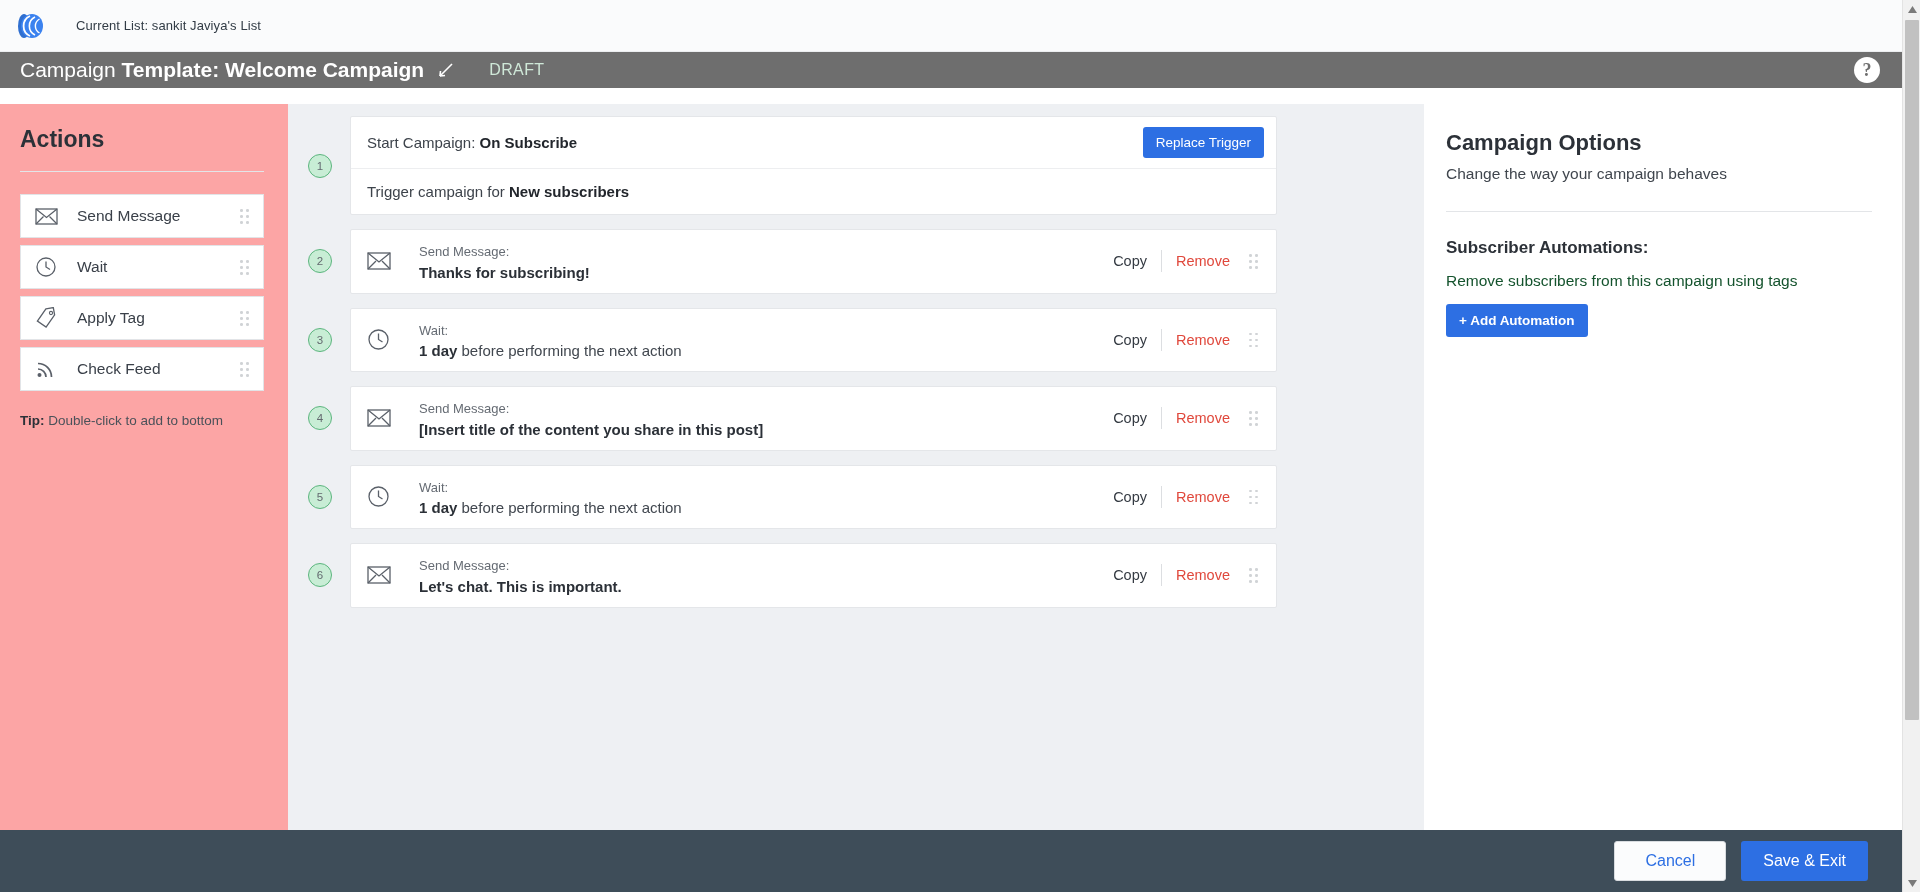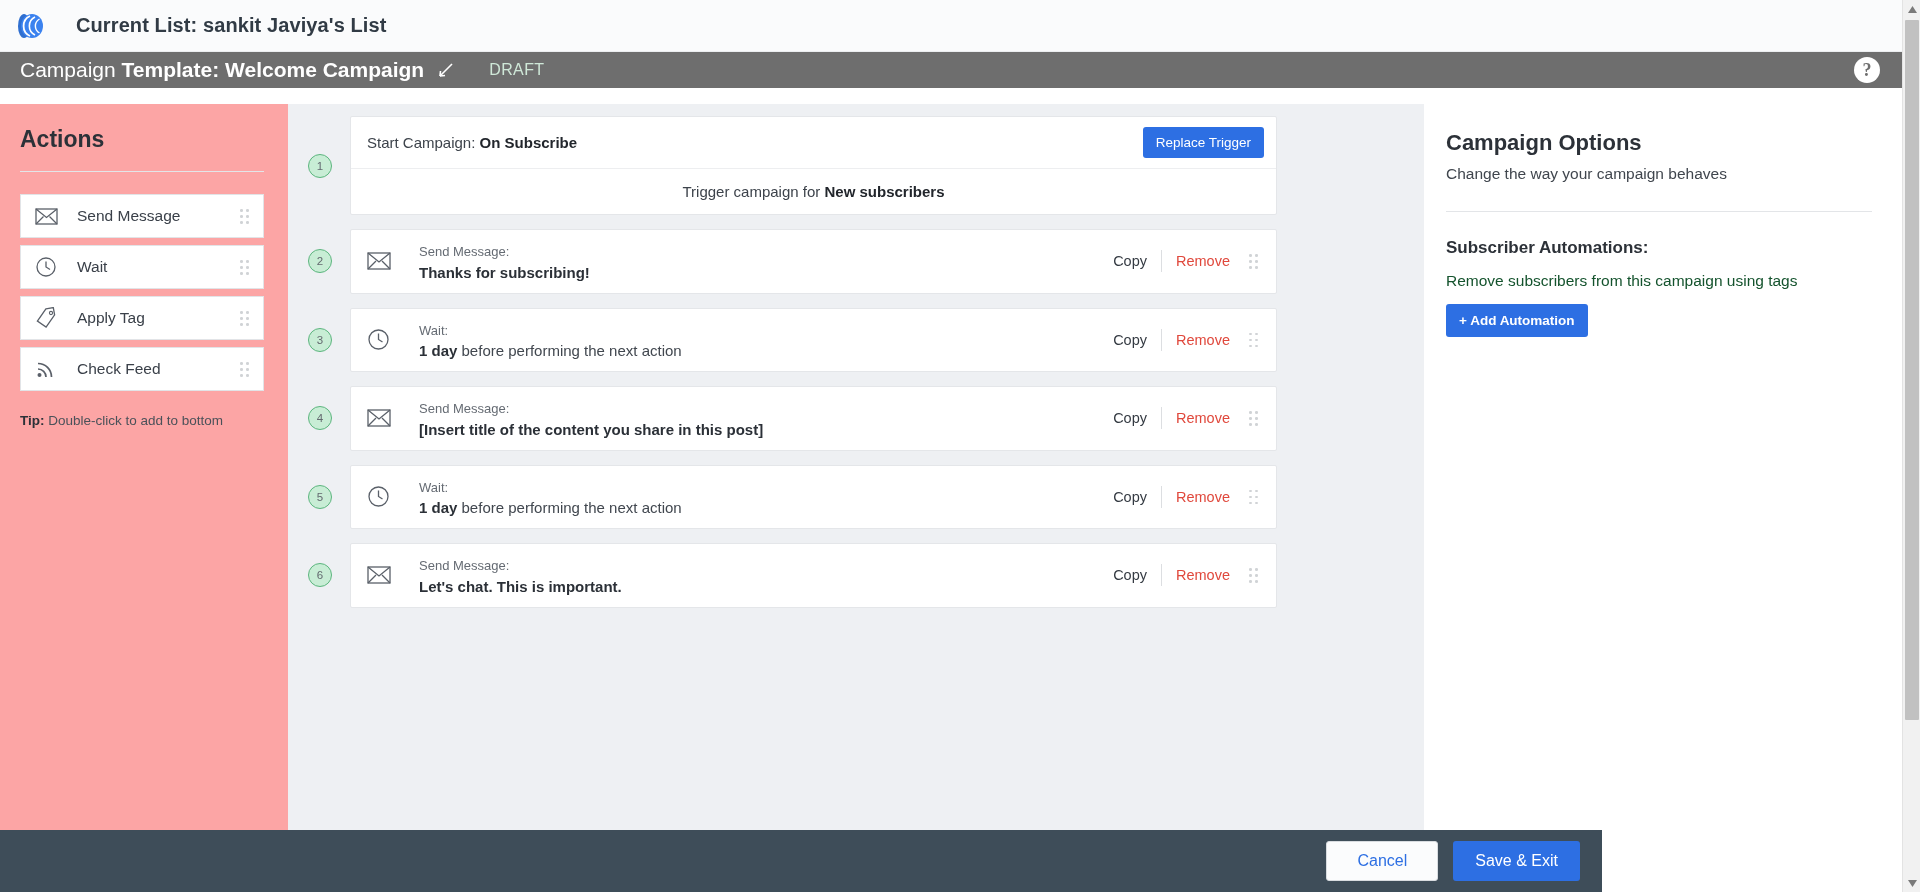--- a/index.html
+++ b/index.html
@@ -13,21 +13,21 @@
 
   
   .listbar {
     position: absolute; top: 0; left: 0; width: 1902px; height: 52px;
     background: #fafbfc; border-bottom: 1px solid #eceef0;
     display: flex; align-items: center; padding-left: 10px;
   }
   .logo { width: 40px; height: 40px; position: relative; flex: 0 0 auto; }
   .logo svg { display: block; }
   .listbar-title {
-    margin-left: 26px; font-size: 20px; font-weight: bold; color: #313b45;
+    margin-left: 26px; font-size: 13px; font-weight: normal; color: #313b45;
     letter-spacing: .1px;
   }
 
   
   .cheader {
     position: absolute; top: 52px; left: 0; width: 1902px; height: 36px;
     background: #6e6e6e; display: flex; align-items: center; padding-left: 20px;
   }
   .cheader-title { font-size: 21px; color: #ffffff; font-weight: normal; white-space: nowrap; }
   .cheader-title b { font-weight: bold; }
@@ -86,21 +86,21 @@
     display: flex; align-items: center; justify-content: space-between;
     padding: 10px 12px 10px 16px; border-bottom: 1px solid #edeef0; min-height: 43px;
   }
   .card-trigger-top .tt-text { font-size: 15px; color: #3d434b; }
   .card-trigger-top .tt-text b { font-weight: bold; color: #22262c; }
   .replace-btn {
     background: #2d6fe3; color: #ffffff; font-size: 13.5px; font-weight: normal;
     border: none; border-radius: 3px; padding: 8px 13px; cursor: pointer;
     font-family: "Liberation Sans", sans-serif;
   }
-  .card-trigger-bottom { padding: 14px 16px; font-size: 15px; color: #3d434b; text-align: center; }
+  .card-trigger-bottom { padding: 14px 16px; font-size: 15px; color: #3d434b; }
   .card-trigger-bottom b { font-weight: bold; color: #22262c; }
 
   .card-action { display: flex; align-items: center; padding: 12px 12px 12px 16px; min-height: 60px; }
   .ca-icon { width: 30px; flex: 0 0 auto; color: #5a6069; display: flex; align-items: center; }
   .ca-texts { margin-left: 22px; flex: 1 1 auto; }
   .ca-kind { font-size: 13px; color: #656b73; line-height: 1.5; }
   .ca-title { font-size: 15px; color: #2b3037; margin-top: 2px; }
   .ca-title b { font-weight: bold; }
   .ca-title .light { font-weight: normal; color: #41474f; }
   .ca-actions { display: flex; align-items: center; flex: 0 0 auto; }
@@ -116,23 +116,23 @@
   .rp-h2 { font-size: 17px; font-weight: bold; color: #2c3138; }
   .rp-desc { font-size: 15.5px; color: #14532d; margin-top: 14px; }
   .add-automation-btn {
     margin-top: 14px; background: #2d6fe3; color: #ffffff; border: none; border-radius: 3px;
     font-size: 13.5px; font-weight: bold; padding: 9px 13px; cursor: pointer;
     font-family: "Liberation Sans", sans-serif;
   }
 
   
   .footer {
-    position: absolute; left: 0; top: 830px; width: 1602px; height: 62px;
+    position: absolute; left: 0; top: 830px; width: 1902px; height: 62px;
     background: #3e4d59; display: flex; align-items: center; justify-content: flex-end;
-    padding-right: 22px;
+    padding-right: 34px;
   }
   .btn-cancel {
     background: #fbfcfd; color: #2d6fe3; border: 1px solid #d8dce0; border-radius: 3px;
     font-size: 16px; padding: 10px 30px; cursor: pointer; margin-right: 15px;
     font-family: "Liberation Sans", sans-serif;
   }
   .btn-save {
     background: #2d6fe3; color: #ffffff; border: none; border-radius: 3px;
     font-size: 16px; padding: 11px 22px; cursor: pointer;
     font-family: "Liberation Sans", sans-serif;

